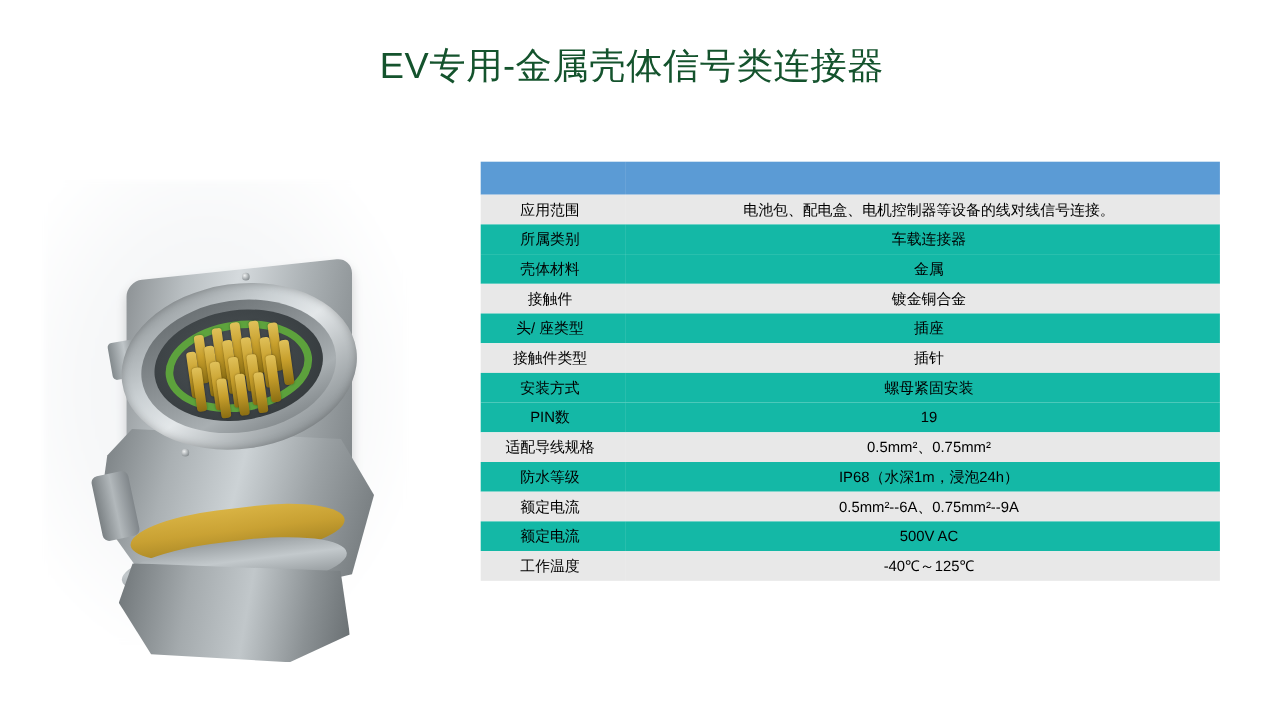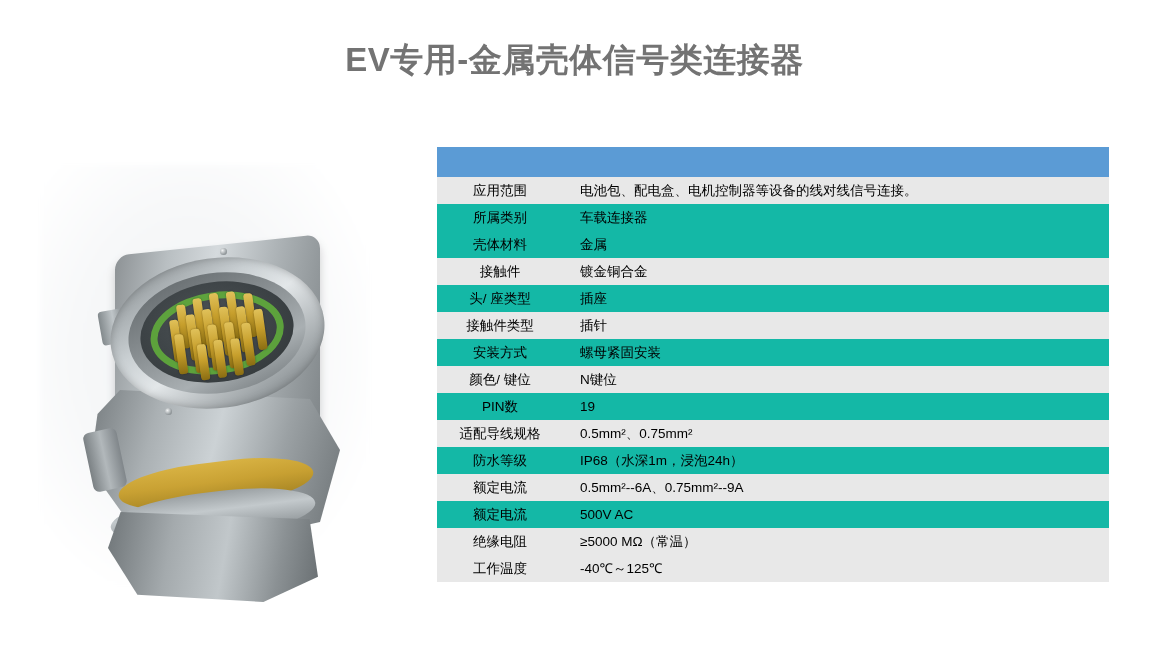--- a/index.html
+++ b/index.html
@@ -14,22 +14,22 @@
     overflow: hidden;
     position: relative;
   }
   .page-title {
     position: absolute;
     left: 0;
     top: 38px;
     width: 1149px;
     text-align: center;
     font-size: 33px;
-    font-weight: bold;
-    color: #737373;
+    font-weight: normal;
+    color: #14532d;
     letter-spacing: 0.5px;
     white-space: nowrap;
   }
 
   
   .product-figure {
     position: absolute;
     left: 10px;
     top: 120px;
     width: 400px;
@@ -196,20 +196,21 @@
   .spec-table tr.header-row td {
     background: #5b9bd5;
     height: 30px;
     padding: 0;
     border: none;
   }
   .spec-table td {
     padding: 4px 0;
     height: 19px;
     vertical-align: middle;
+    text-align: center;
   }
   .spec-table td.label {
     width: 126px;
     text-align: center;
     padding-right: 6px;
   }
   .spec-table td.value {
     padding-left: 11px;
   }
   .spec-table tr.alt td {
@@ -292,24 +293,20 @@
       <td class="value">插座</td>
     </tr>
     <tr class="alt">
       <td class="label">接触件类型</td>
       <td class="value">插针</td>
     </tr>
     <tr class="plain">
       <td class="label">安装方式</td>
       <td class="value">螺母紧固安装</td>
     </tr>
-    <tr class="alt">
-      <td class="label">颜色/ 键位</td>
-      <td class="value">N键位</td>
-    </tr>
     <tr class="plain">
       <td class="label">PIN数</td>
       <td class="value">19</td>
     </tr>
     <tr class="alt">
       <td class="label">适配导线规格</td>
       <td class="value">0.5mm²、0.75mm²</td>
     </tr>
     <tr class="plain">
       <td class="label">防水等级</td>
@@ -317,21 +314,17 @@
     </tr>
     <tr class="alt">
       <td class="label">额定电流</td>
       <td class="value">0.5mm²--6A、0.75mm²--9A</td>
     </tr>
     <tr class="plain">
       <td class="label">额定电流</td>
       <td class="value">500V AC</td>
     </tr>
     <tr class="alt">
-      <td class="label">绝缘电阻</td>
-      <td class="value">≥5000 MΩ（常温）</td>
-    </tr>
-    <tr class="alt">
       <td class="label">工作温度</td>
       <td class="value">-40℃～125℃</td>
     </tr>
   </tbody>
 </table>
 
 </body></html>

